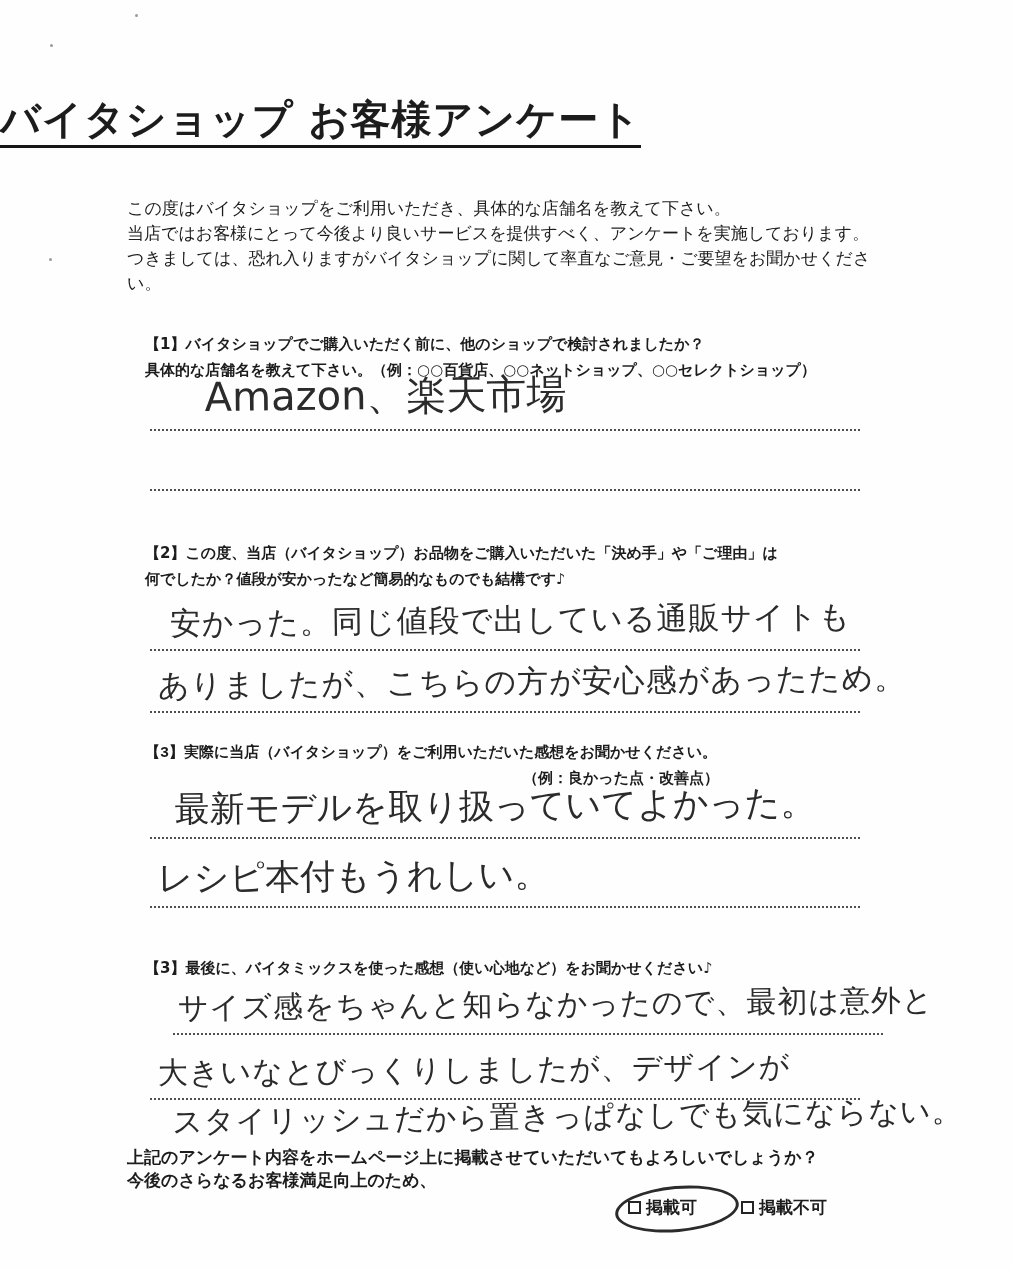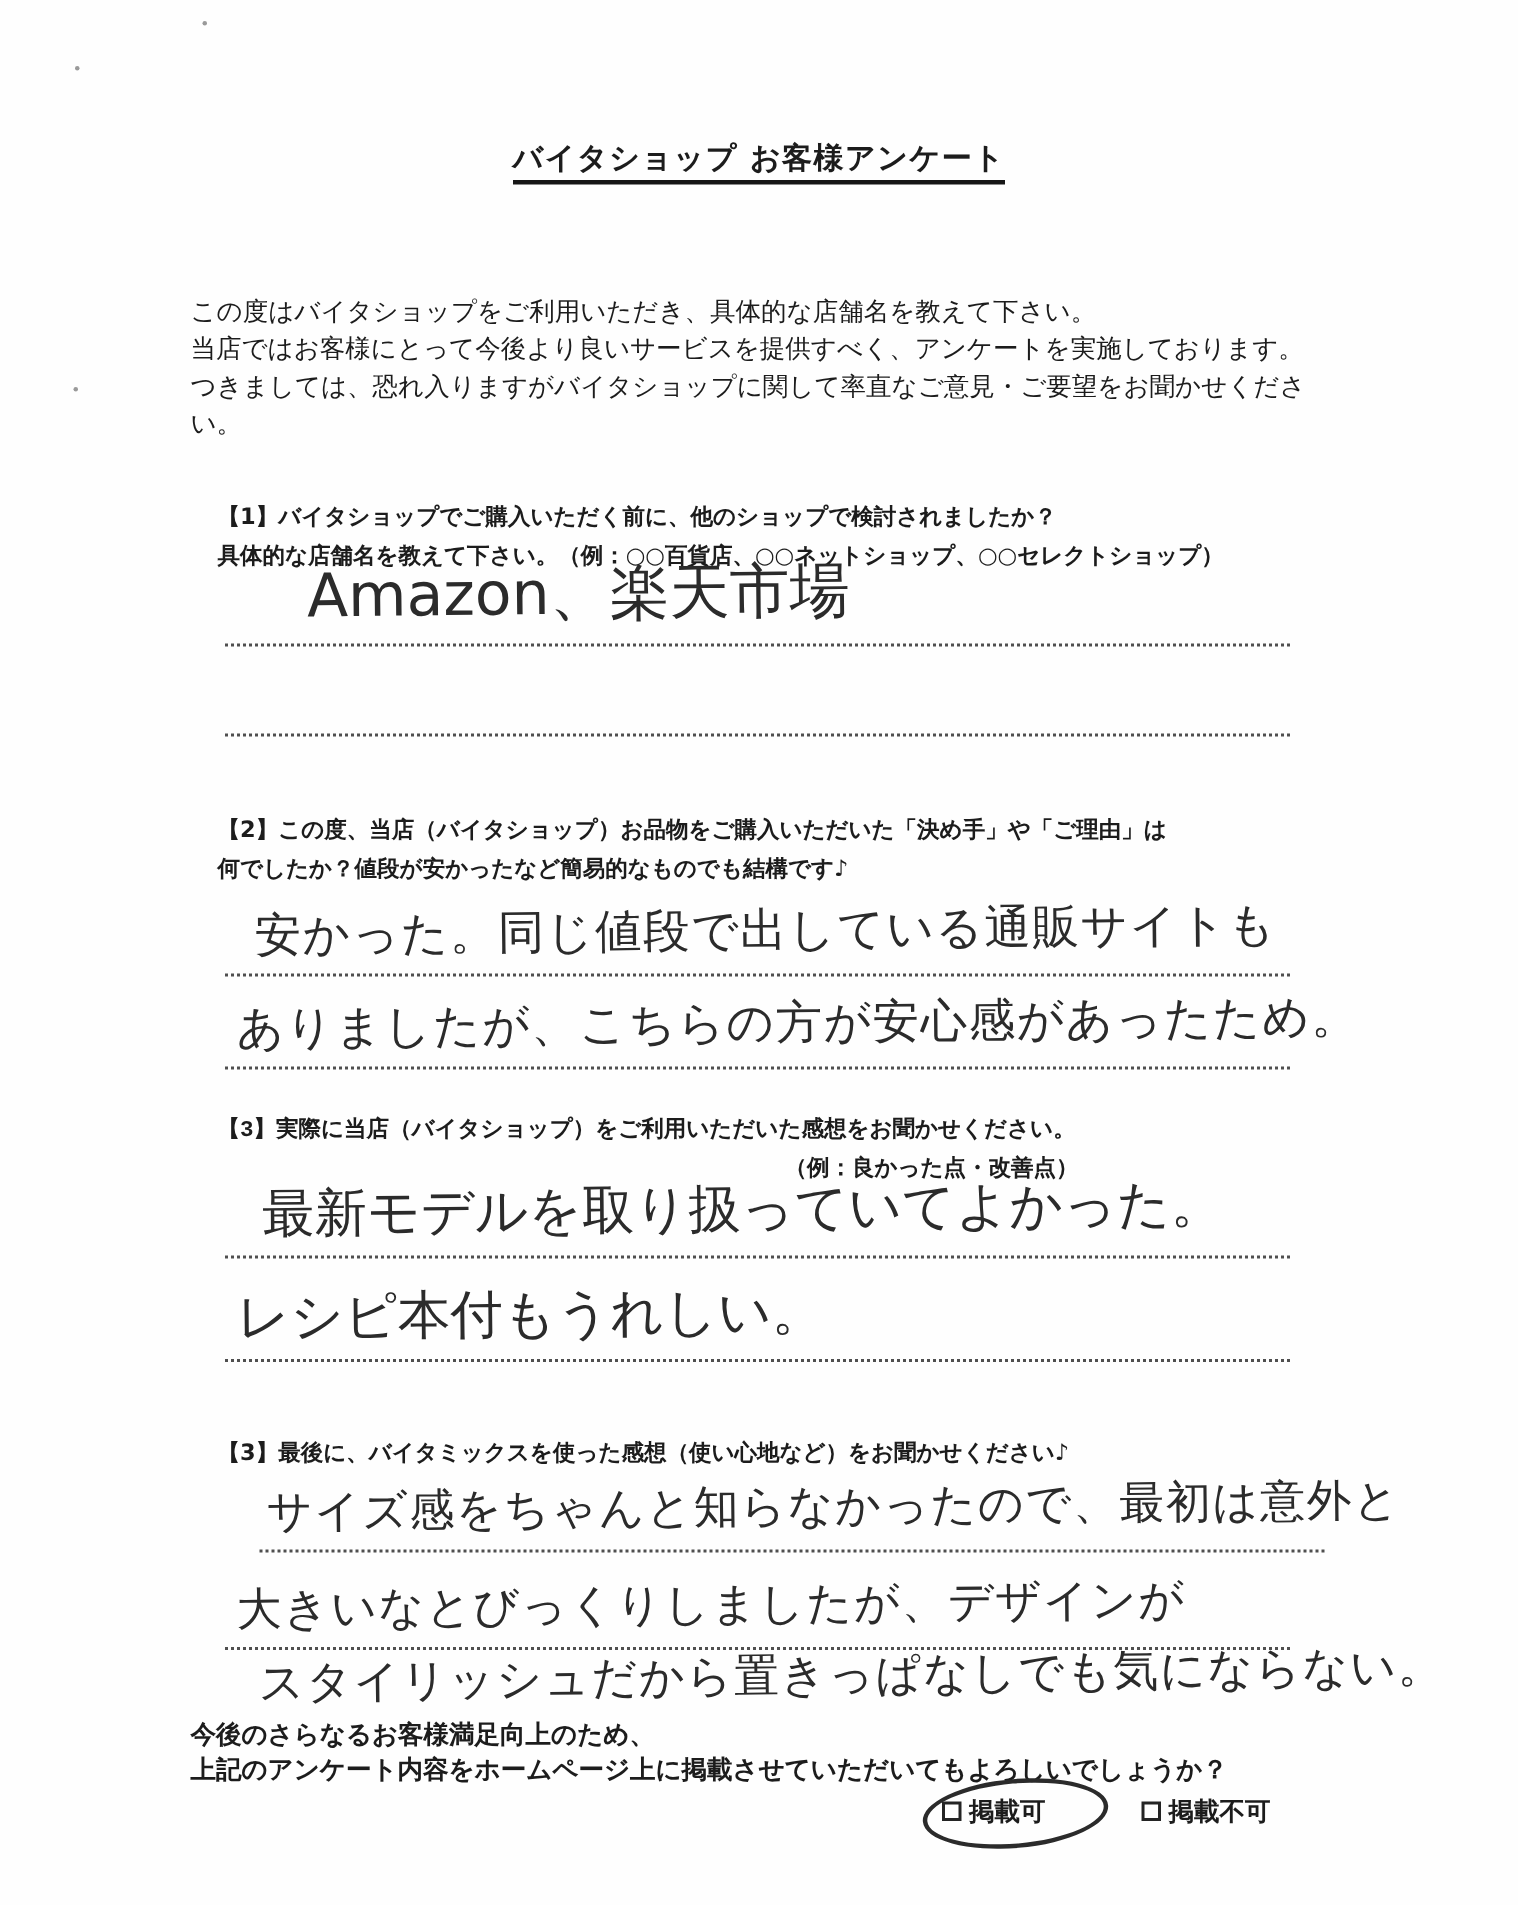--- a/index.html
+++ b/index.html
@@ -6,22 +6,22 @@
   .page{
     position:relative;width:1012px;height:1270px;background:#fefefe;
     font-family:"DejaVu Sans","Liberation Sans",sans-serif;color:#1c1c1c;
     overflow:hidden;margin:0 auto;
   }
   .speck{position:absolute;width:3px;height:3px;background:#9a9a9a;border-radius:50%;}
   .s1{left:135px;top:14px;}
   .s2{left:50px;top:44px;}
   .s3{left:49px;top:258px;}
 
-  .title{position:absolute;top:92px;left:0;width:100%;text-align:center;margin:0;
-         font-size:20px;font-weight:bold;letter-spacing:1px;}
+  .title{position:absolute;top:92px;left:0;width:100%;text-align:left;margin:0;
+         font-size:40px;font-weight:bold;letter-spacing:1px;}
   .title .u{border-bottom:3px solid #161616;padding-bottom:3px;}
 
   .intro{position:absolute;left:127px;top:196px;font-size:17px;line-height:25px;}
 
   .q{position:absolute;left:145px;font-weight:bold;font-size:15px;line-height:26px;white-space:nowrap;}
   .q1{top:331px;} .q2{top:540px;} .q3{top:741px;font-family:Liberation Mono, monospace;} .q4{top:955px;}
   .q3 .indent{padding-left:378px;}
 
   .answer-line{position:absolute;left:150px;width:710px;border-bottom:2px dotted #4f4f4f;text-align:center;}
   .al-q1-1{top:375px;height:54px;} .al-q1-2{top:435px;height:54px;}
@@ -36,21 +36,21 @@
   .h-q2a{left:20px;font-size:31px;letter-spacing:1px;}
   .h-q2b{left:8px;font-size:31px;letter-spacing:1px;}
   .h-q3a{left:25px;font-size:35px;}
   .h-q3b{left:8px;font-size:35px;}
   .h-q4a{left:5px;font-size:30px;letter-spacing:1px;}
   .h-q4b{left:8px;font-size:30px;letter-spacing:1px;}
   .hand-free{position:absolute;left:172px;top:1102px;font-size:30px;letter-spacing:1px;
              white-space:nowrap;color:#2b2b2b;transform:rotate(-0.8deg);transform-origin:left top;}
 
   .footer{position:absolute;left:127px;top:1146px;font-weight:bold;font-size:17px;line-height:23px;}
-  .options{position:absolute;top:1196px;left:628px;display:flex;gap:64px;
+  .options{position:absolute;top:1196px;left:628px;display:flex;gap:44px;
            font-weight:bold;font-size:17px;align-items:center;}
   .option{display:flex;align-items:center;}
   .cb{display:inline-block;width:9px;height:9px;border:2px solid #242424;margin-right:5px;}
   .circle{position:absolute;left:615px;top:1186px;width:118px;height:40px;
           border:3px solid #2b2b2b;border-radius:50% / 50%;transform:rotate(-5deg);}
 </style>
 </head>
 <body>
 
 <div class="page">
@@ -104,22 +104,22 @@
   </div>
   <div class="answer-line al-q4-1">
     <span class="hand h-q4a">サイズ感をちゃんと知らなかったので、最初は意外と</span>
   </div>
   <div class="answer-line al-q4-2">
     <span class="hand h-q4b">大きいなとびっくりしましたが、デザインが</span>
   </div>
   <div class="hand-free">スタイリッシュだから置きっぱなしでも気にならない。</div>
 
   <div class="footer">
+    <div>上記のアンケート内容をホームページ上に掲載させていただいてもよろしいでしょうか？</div>
     <div>今後のさらなるお客様満足向上のため、</div>
-    <div>上記のアンケート内容をホームページ上に掲載させていただいてもよろしいでしょうか？</div>
   </div>
 
   <div class="options">
     <span class="option">
       <span class="cb"></span>
       <span>掲載可</span>
     </span>
     <span class="option">
       <span class="cb"></span>
       <span>掲載不可</span>

